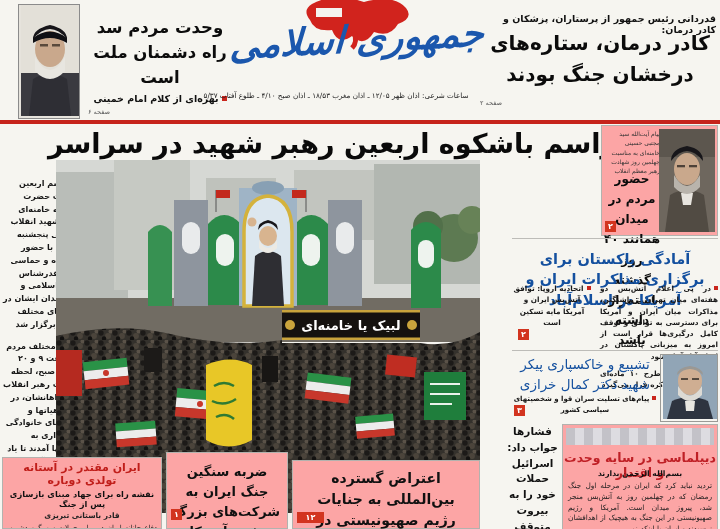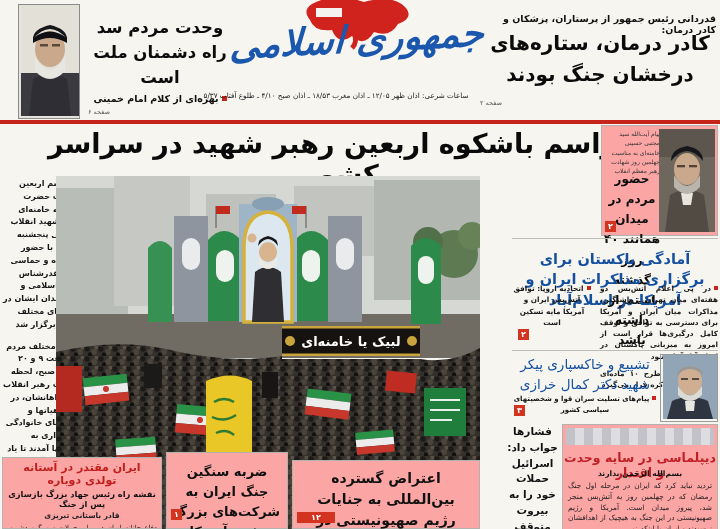--- a/index.html
+++ b/index.html
@@ -8,21 +8,21 @@
     background:#f6f5f0;overflow:hidden;direction:rtl;
     font-family:"DejaVu Sans",sans-serif;color:#111;
   }
   .abs{position:absolute;}
   .ctr{text-align:center;}
   .jst{text-align:justify;}
   .sq{display:inline-block;width:5px;height:5px;background:#c9251c;margin-left:3px;vertical-align:1px;}
   .sq.sm{width:4px;height:4px;}
   .badge{position:absolute;width:11px;height:11px;background:#d2341f;color:#fff;
          font-size:8px;line-height:11px;text-align:center;font-weight:700;}
-  .badge.wide{width:38px;}
+  .badge.wide{width:27px;}
   .box{border:1px solid #b3b2ae;background:#fca5a5;box-sizing:border-box;}
   .hline{position:absolute;height:1px;background:#bdbcb8;}
   .pgref{font-size:6.5px;color:#555;}
   
   .kh-quote{font-size:16.5px;font-weight:700;line-height:1.5;color:#0c0c0c;}
   .kh-src{font-size:9.5px;font-weight:700;}
   .masthead-title{
     font-size:37px;font-weight:700;font-style:italic;color:#1b57ad;
     transform:rotate(-3deg) skewX(-6deg);letter-spacing:-1px;line-height:80px;
     white-space:nowrap;text-align:center;position:relative;z-index:2;
@@ -96,21 +96,21 @@
   <div class="redrule"></div>
 
   <div class="abs ctr lead-head" style="left:0;top:128px;width:602px;">مراسم باشکوه اربعین رهبر شهید در سراسر کشور</div>
 
   <div class="abs" style="left:2px;top:178px;width:79px;">
     <p class="bul"><span class="sq sm"></span><span>مراسم اربعین شهادت حضرت آیت‌الله خامنه‌ای رهبر شهید انقلاب اسلامی پنجشنبه گذشته با حضور گسترده و حماسی مردم قدرشناس ایران اسلامی و ارادتمندان ایشان در شهرهای مختلف کشور برگزار شد</span></p>
     <p class="bul"><span class="sq sm"></span><span>آحاد مختلف مردم از ساعت ۹ و ۲۰ دقیقه صبح، لحظه شهادت رهبر انقلاب و همراهانشان، در قالب هیاتها و دسته‌های خانوادگی و عزاداری به خیابانها آمدند تا یاد و خاطره آنان را گرامی بدارند. این مراسم با حرکت دسته‌های عزاداری و مردم عزادار تا ساعت ۲۰ پنجشنبه ادامه داشت</span></p>
 
   </div>
 
-  <div class="abs" style="left:84px;top:176px;width:396px;height:353px;">
+  <div class="abs" style="left:84px;top:160px;width:396px;height:353px;">
     <svg width="424" height="353" viewBox="0 0 424 353">
       <defs>
         <pattern id="crowdp" width="14" height="10" patternUnits="userSpaceOnUse">
           <rect width="14" height="10" fill="#34312c"></rect>
           <circle cx="3" cy="3" r="2.7" fill="#1c1a18"></circle>
           <circle cx="10" cy="6" r="2.9" fill="#4b443b"></circle>
           <circle cx="6" cy="8.5" r="2.2" fill="#121110"></circle>
           <circle cx="12.5" cy="1.5" r="2" fill="#5a5248"></circle>
         </pattern>
       </defs>
@@ -275,21 +275,21 @@
 
   <div class="abs box" style="left:562px;top:424px;width:156px;height:133px;overflow:hidden;">
     <div class="edit-band"></div>
     <div class="abs ctr edit-head" style="left:0;right:0;top:25px;">دیپلماسی در سایه وحدت و اقتدار</div>
     <div class="abs ctr edit-bas" style="left:0;right:0;top:44px;">بسم‌الله الرحمن بدارند</div>
     <div class="abs jst edit-body" style="left:5px;right:5px;top:56px;">تردید نباید کرد که ایران در مرحله اول جنگ رمضان که در چهلمین روز به آتش‌بس منجر شد، پیروز میدان است. آمریکا و رژیم صهیونیستی در این جنگ به هیچیک از اهدافشان نرسیدند و ایران با اینکه زیر</div>
   </div>
 
   <div class="abs box" style="left:2px;top:457px;width:160px;height:72px;padding:3px 4px;overflow:hidden;">
     <div class="ctr reb-h">ایران مقتدر در آستانه تولدی دوباره</div>
-    <div class="ctr reb-sub">نقشه راه رئیس جهاد بزرگ بازسازی پس از جنگ</div>
+    <div class="ctr reb-sub">نقشه راه برای جهاد مبنای بازسازی پس از جنگ</div>
     <div class="ctr reb-auth">قادر باستانی تبریزی</div>
     <div class="jst reb-body">دفاع جانانه ایران در برابر حملات سهمگین دشمن، آتش‌بس را بر حریف تحمیل کرد و اگر تلاش‌های تیم مذاکره‌کننده برای تثبیت نتایج ادامه یابد، این موفقیت در</div>
   </div>
 
   <div class="abs box" style="left:166px;top:452px;width:122px;height:77px;">
     <div class="ctr oil-h" style="padding:9px 5px 0 5px;">ضربه سنگین جنگ ایران به شرکت‌های بزرگ نفتی آمریکا</div>
     <div class="badge" style="left:4px;bottom:8px;">۱</div>
   </div>
 
   <div class="abs box" style="left:292px;top:460px;width:188px;height:69px;">

